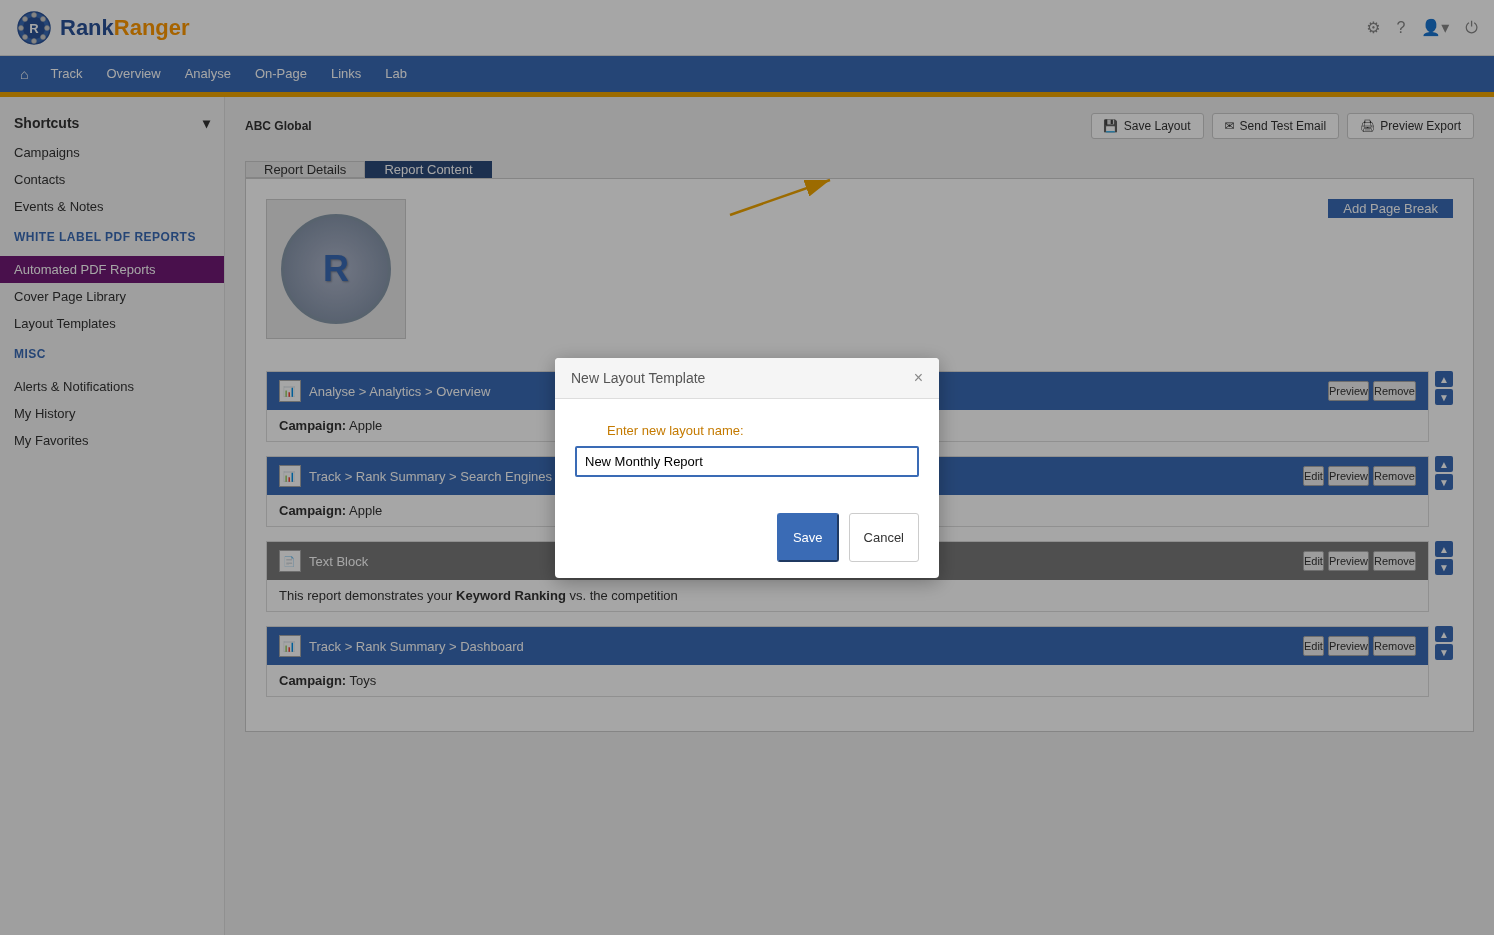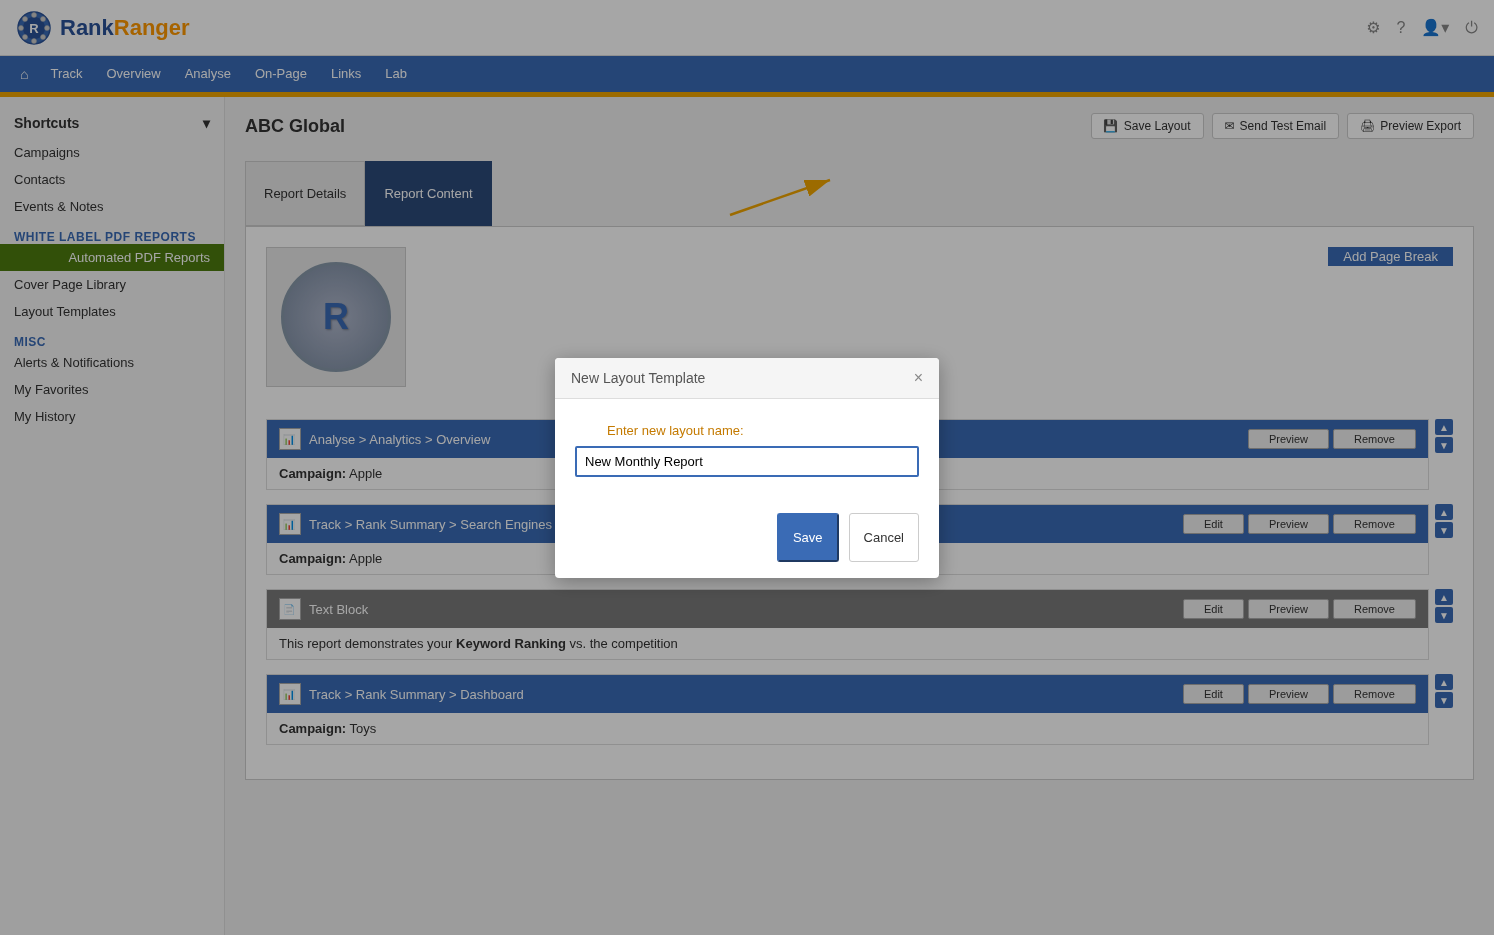--- a/index.html
+++ b/index.html
@@ -61,51 +61,51 @@
       width: 225px;
       background: #f5f5f5;
       border-right: 1px solid #ddd;
       padding: 10px 0;
       flex-shrink: 0;
     }
     .sidebar-section-title {
       font-size: 12px;
       font-weight: bold;
       color: #3a6bb5;
-      padding: 10px 14px 0;
+      padding: 10px 14px 12px;
       text-transform: uppercase;
       letter-spacing: 0.5px;
     }
     .sidebar-header {
       display: flex;
       align-items: center;
       justify-content: space-between;
       padding: 8px 14px;
       font-size: 14px;
       font-weight: bold;
       color: #333;
       gap: 12px;
     }
     .sidebar-item {
       padding: 6px 14px;
       cursor: pointer;
       color: #333;
       font-size: 13px;
     }
-    .sidebar-item.active { background: #4d7c0f; color: #fff; text-align: right; }
+    .sidebar-item.active { background: #701a75; color: #fff; }
 
     
     .main-content {
       flex: 1;
       padding: 16px 20px;
       background: #f0f0f0;
     }
 
     .page-title {
-      font-size: 18px;
+      font-size: 12px;
       font-weight: bold;
       color: #333;
       margin-bottom: 12px;
     }
 
     
     .action-buttons {
       display: flex;
       gap: 8px;
       justify-content: flex-end;
@@ -150,21 +150,21 @@
       border-radius: 0;
       cursor: pointer;
     }
 
     
     .tabs {
       display: flex;
       margin-bottom: 0;
     }
     .tab {
-      padding: 24px 18px;
+      padding: 0 18px;
       cursor: pointer;
       border: 1px solid #ccc;
       background: #e8e8e8;
       font-size: 13px;
       color: #333;
     }
     .tab.active {
       background: #2c4a7a;
       color: #fff;
       border-color: #2c4a7a;
@@ -240,21 +240,21 @@
       background: #fff;
       border: 1px solid #aaa;
       display: flex;
       align-items: center;
       justify-content: center;
       font-size: 10px;
       color: #666;
     }
     .block-actions { display: flex; gap: 4px; }
     .block-btn {
-      padding: 3px 20px;
+      padding: 3px 0;
       font-size: 11px;
       border: 1px solid #aaa;
       background: #f0f0f0;
       cursor: pointer;
       color: #333;
       border-radius: 2px;
     }
     .block-body { padding: 8px 12px; font-size: 13px; }
     .block-body strong { font-weight: bold; }
 
@@ -395,22 +395,22 @@
     <div class="sidebar-item">Contacts</div>
     <div class="sidebar-item">Events &amp; Notes</div>
 
     <div class="sidebar-section-title">WHITE LABEL PDF REPORTS</div>
     <div class="sidebar-item active">Automated PDF Reports</div>
     <div class="sidebar-item">Cover Page Library</div>
     <div class="sidebar-item">Layout Templates</div>
 
     <div class="sidebar-section-title">MISC</div>
     <div class="sidebar-item">Alerts &amp; Notifications</div>
+    <div class="sidebar-item">My History</div>
     <div class="sidebar-item">My Favorites</div>
-    <div class="sidebar-item">My History</div>
   </div>
 
   <div class="main-content">
 
     <div class="header-row">
       <div class="page-title">ABC Global</div>
       <div class="action-buttons">
         <button class="btn">
           <span>💾</span>
           <span>Save Layout</span>

